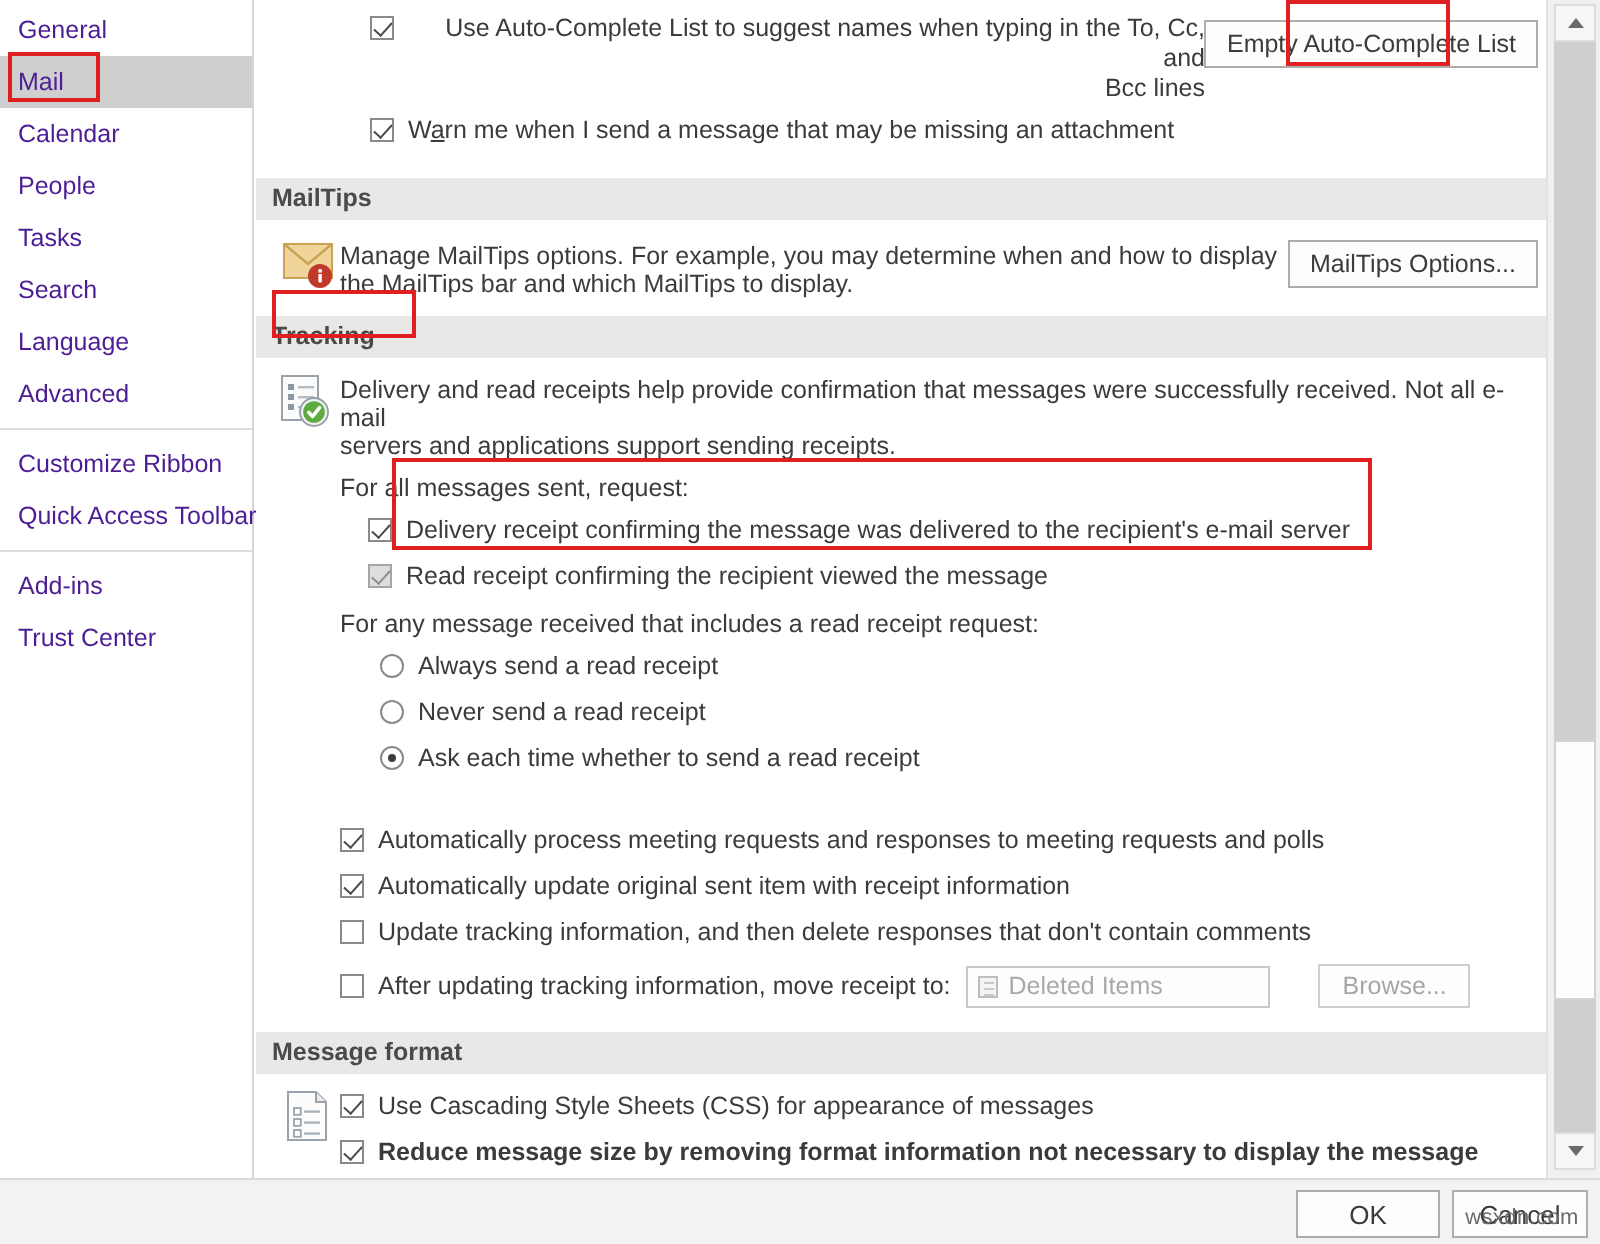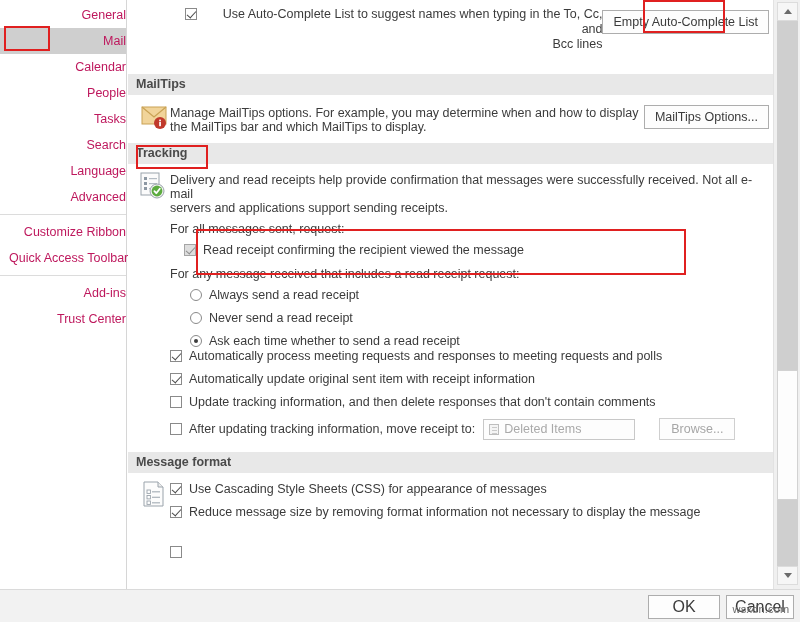--- a/index.html
+++ b/index.html
@@ -22,24 +22,23 @@
     background: #ffffff;
     border-right: 1px solid #d6d6d6;
     padding-top: 2px;
   }
   .nav-item {
     position: relative;
     height: 26px;
     line-height: 26px;
     padding-left: 9px;
     font-size: 12.5px;
-    color: #be185d;
+    color: #4c1d95;
     white-space: nowrap;
     cursor: default;
-    text-align: right;
   }
   .nav-item.selected { background: #cfcfcf; }
   .nav-sep { height: 1px; background: #dcdcdc; margin: 4px 0 4px 0; }
   .nav-hl {
     position: absolute;
     border: 2px solid #e02020;
     pointer-events: none;
   }
 
   
@@ -213,21 +212,21 @@
     background: #f2f2f2;
     border-top: 1px solid #dadada;
   }
   .foot-btn {
     position: absolute;
     top: 5px;
     height: 24px;
     border: 1px solid #adadad;
     background: #fdfdfd;
     font-family:"Liberation Sans", sans-serif;
-    font-size: 16px;
+    font-size: 13px;
     color:#3b3b3b;
     display:flex; align-items:center; justify-content:center;
     cursor: default;
   }
   #ok-btn { left: 648px; width: 72px; }
   #cancel-btn { left: 726px; width: 68px; }
   #ok-hl { position:absolute; left:643px; top:0px; width:82px; height:33px; border:2px solid #e02020; z-index:40; pointer-events:none; }
   #watermark {
     position:absolute; left:726px; top: 603px;
     width: 70px; text-align:center;
@@ -295,20 +294,24 @@
         <div style="flex:1 1 auto; padding-left:57px; padding-top:3px;text-align:right;">
 
           <div class="row" style="margin-bottom:6px;">
             <span class="cb checked"></span>
             <span class="lbl">
               <span>Use Auto-Complete List to suggest names when typing in the To, Cc, and</span><br>
               <span>Bcc lines</span>
             </span>
           </div>
 
+          <div class="row" style="margin-bottom:0;">
+            <span class="cb checked"></span>
+            <span class="lbl"><span>W</span><u class="mn">a</u><span>rn me when I send a message that may be missing an attachment</span></span>
+          </div>
         </div>
 
         <div style="flex:0 0 auto; padding-right:4px; padding-top:6px;">
           <button class="btn">Empty Auto-Complete List</button>
         </div>
       </div>
     </div>
 
     <div style="height:10px;"></div>
     <div class="section-bar">
@@ -360,37 +363,41 @@
         </div>
         <div style="flex:1 1 auto; padding-top:1px; padding-right:6px;">
 
           <div class="lbl" style="margin-bottom:7px;">
             <span>Delivery and read receipts help provide confirmation that messages were successfully received. Not all e-mail</span><br>
             <span>servers and applications support sending receipts.</span>
           </div>
 
           <div class="lbl" style="margin-bottom:7px;">For all messages sent, request:</div>
 
+          <div class="row tight" style="padding-left:14px; margin-bottom:8px;">
+            <span class="cb checked"></span>
+            <span class="lbl">Delivery receipt confirming the message was delivered to the recipient's e-mail server</span>
+          </div>
 
           <div class="row tight" style="padding-left:14px; margin-bottom:9px;">
             <span class="cb checked disabled"></span>
             <span class="lbl">Read receipt confirming the recipient viewed the message</span>
           </div>
 
           <div class="lbl" style="margin-bottom:7px;">For any message received that includes a read receipt request:</div>
 
           <div class="row tight" style="padding-left:20px; margin-bottom:8px;">
             <span class="rb"></span>
             <span class="lbl">Always send a read receipt</span>
           </div>
           <div class="row tight" style="padding-left:20px; margin-bottom:8px;">
             <span class="rb"></span>
             <span class="lbl">Never send a read receipt</span>
           </div>
-          <div class="row tight" style="padding-left:20px; margin-bottom:0;">
+          <div class="row tight" style="padding-left:20px; margin-bottom:26px;">
             <span class="rb checked"></span>
             <span class="lbl">Ask each time whether to send a read receipt</span>
           </div>
 
           <div class="row tight" style="margin-bottom:8px;">
             <span class="cb checked"></span>
             <span class="lbl">Automatically process meeting requests and responses to meeting requests and polls</span>
           </div>
           <div class="row tight" style="margin-bottom:8px;">
             <span class="cb checked"></span>
@@ -431,21 +438,21 @@
             <rect x="10" y="15.7" width="8" height="1.2" fill="#aab2ba"></rect>
             <rect x="5" y="20" width="3.4" height="3.4" fill="#fff" stroke="#9aa3ab" stroke-width="0.9"></rect>
             <rect x="10" y="21.2" width="8" height="1.2" fill="#aab2ba"></rect>
           </svg>
         </div>
         <div style="flex:1 1 auto; padding-top:1px;">
           <div class="row tight" style="margin-bottom:8px;">
             <span class="cb checked"></span>
             <span class="lbl">Use Cascading Style Sheets (CSS) for appearance of messages</span>
           </div>
-          <div class="row tight" style="margin-bottom:25px;">
+          <div class="row tight" style="margin-bottom:25px;font-weight:bold;">
             <span class="cb checked"></span>
             <span class="lbl">Reduce message size by removing format information not necessary to display the message</span>
           </div>
           <div class="row tight" style="margin-bottom:10px;">
             <span class="cb"></span>
           </div>
 
         </div>
       </div>
     </div>

